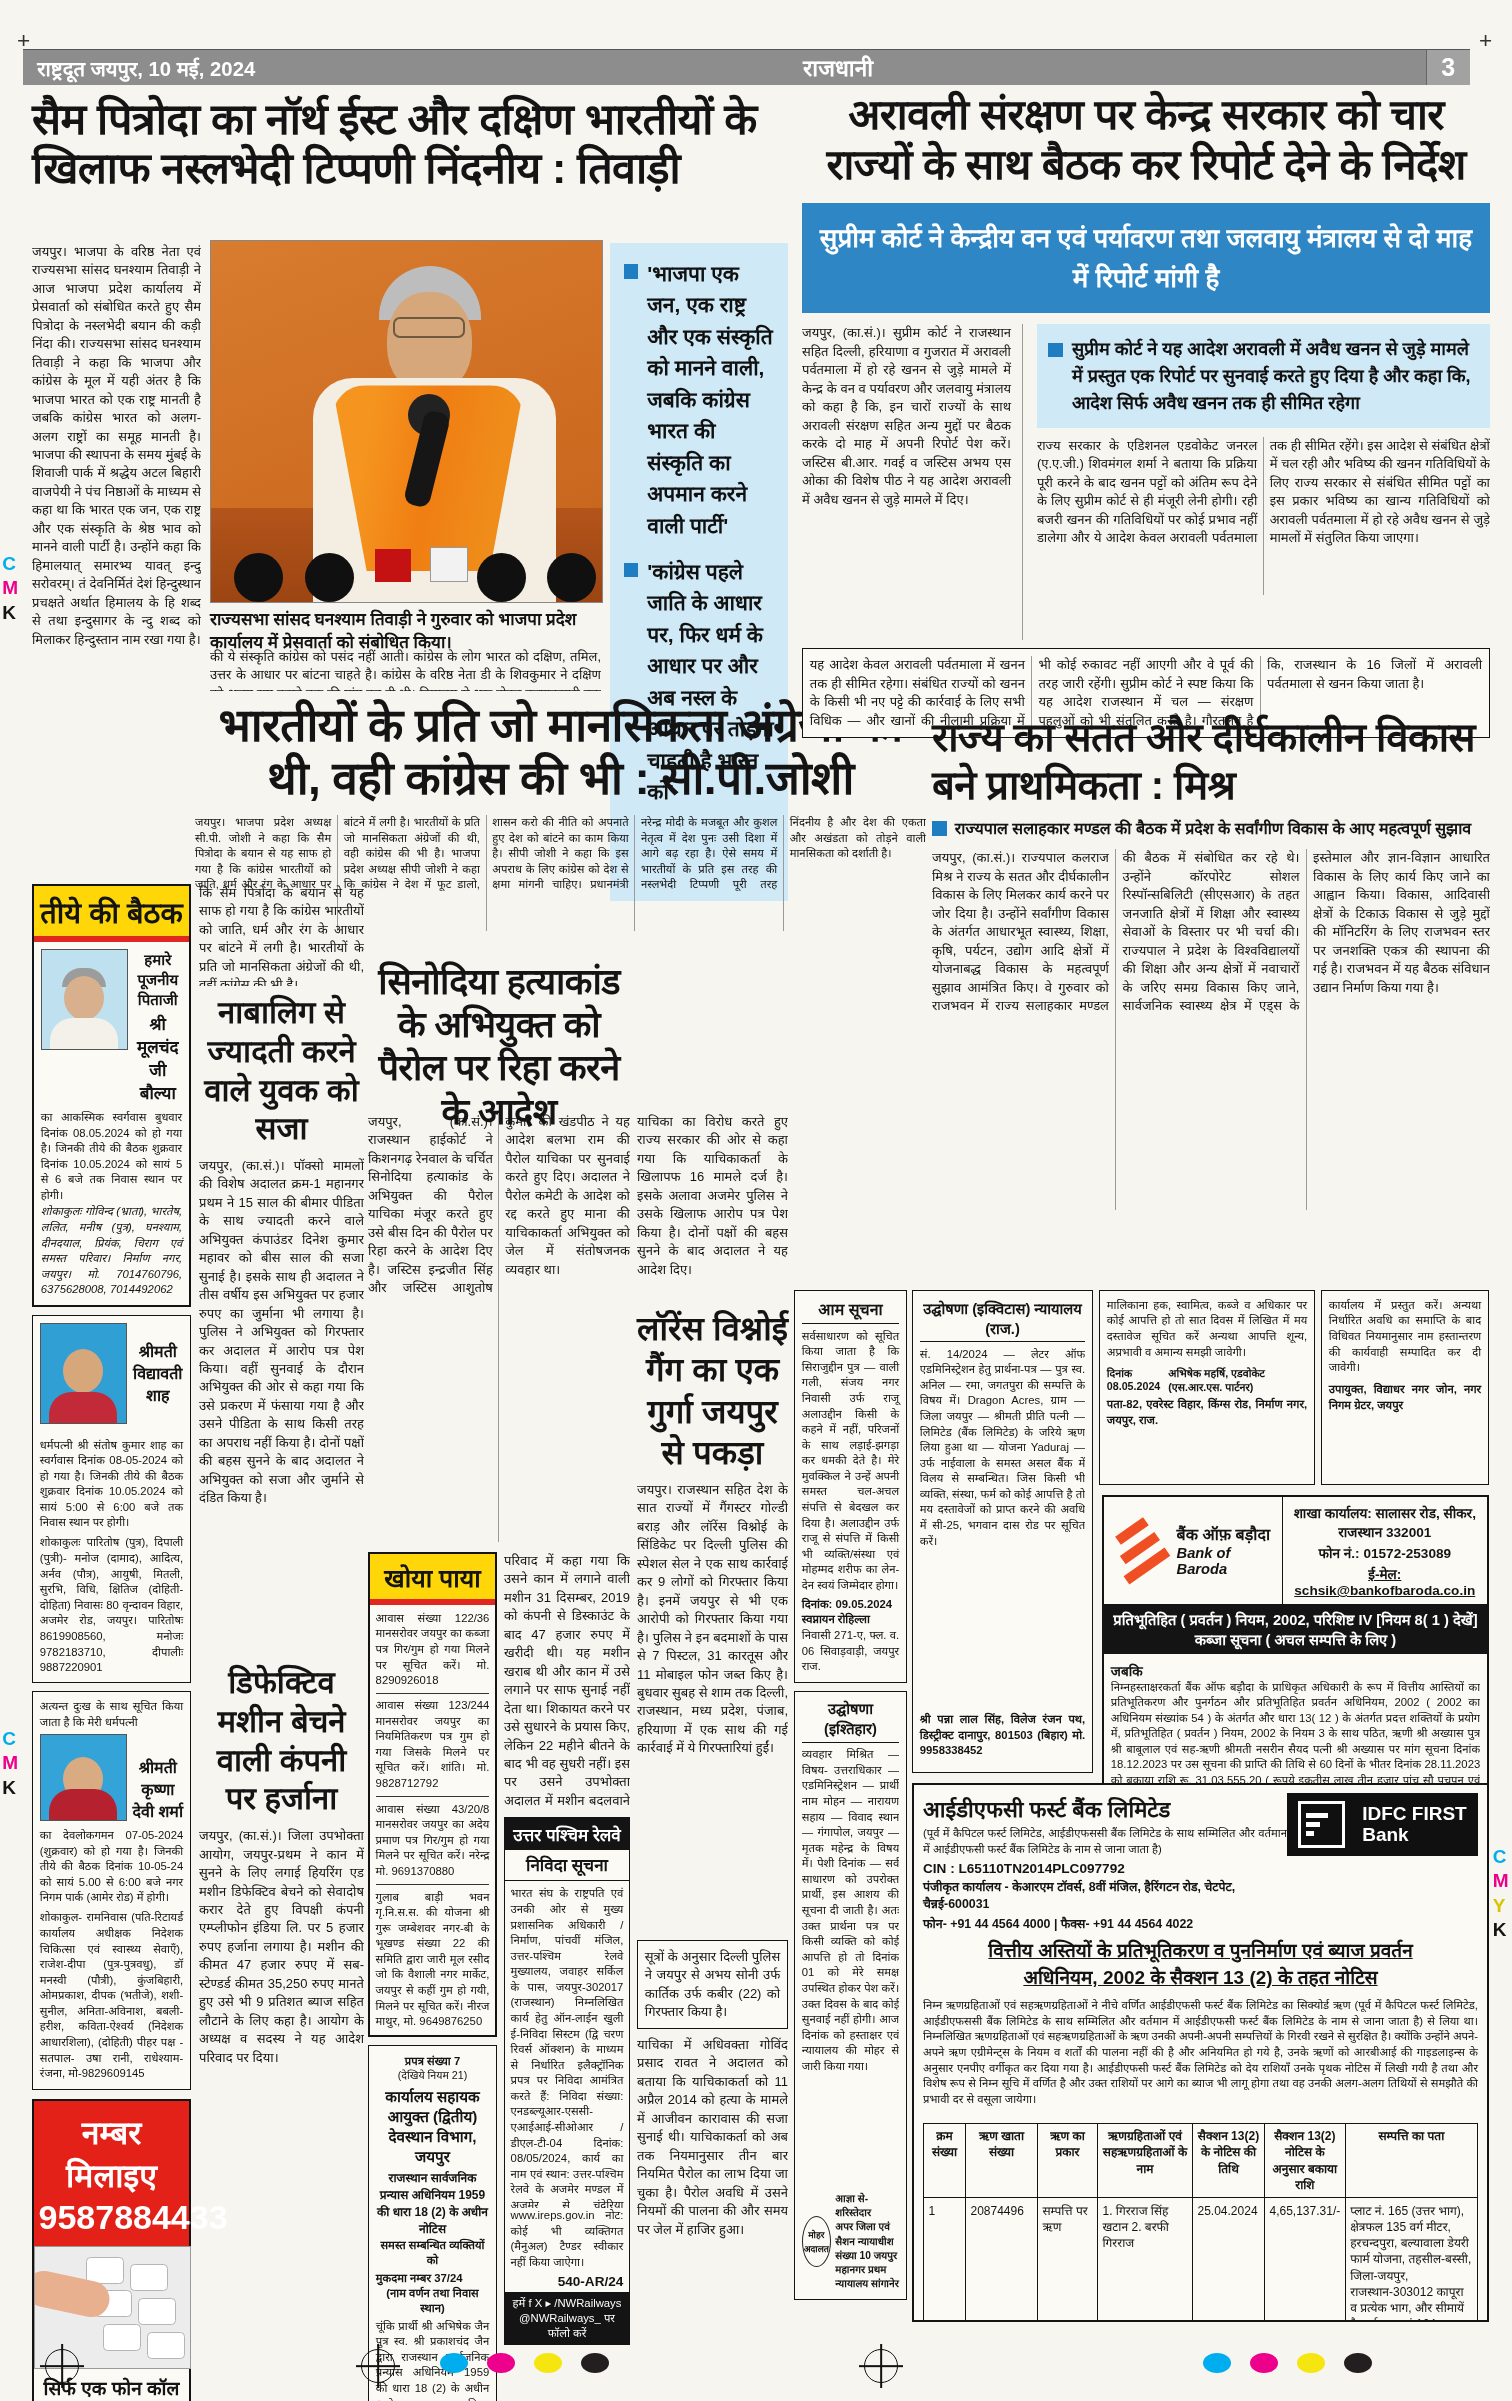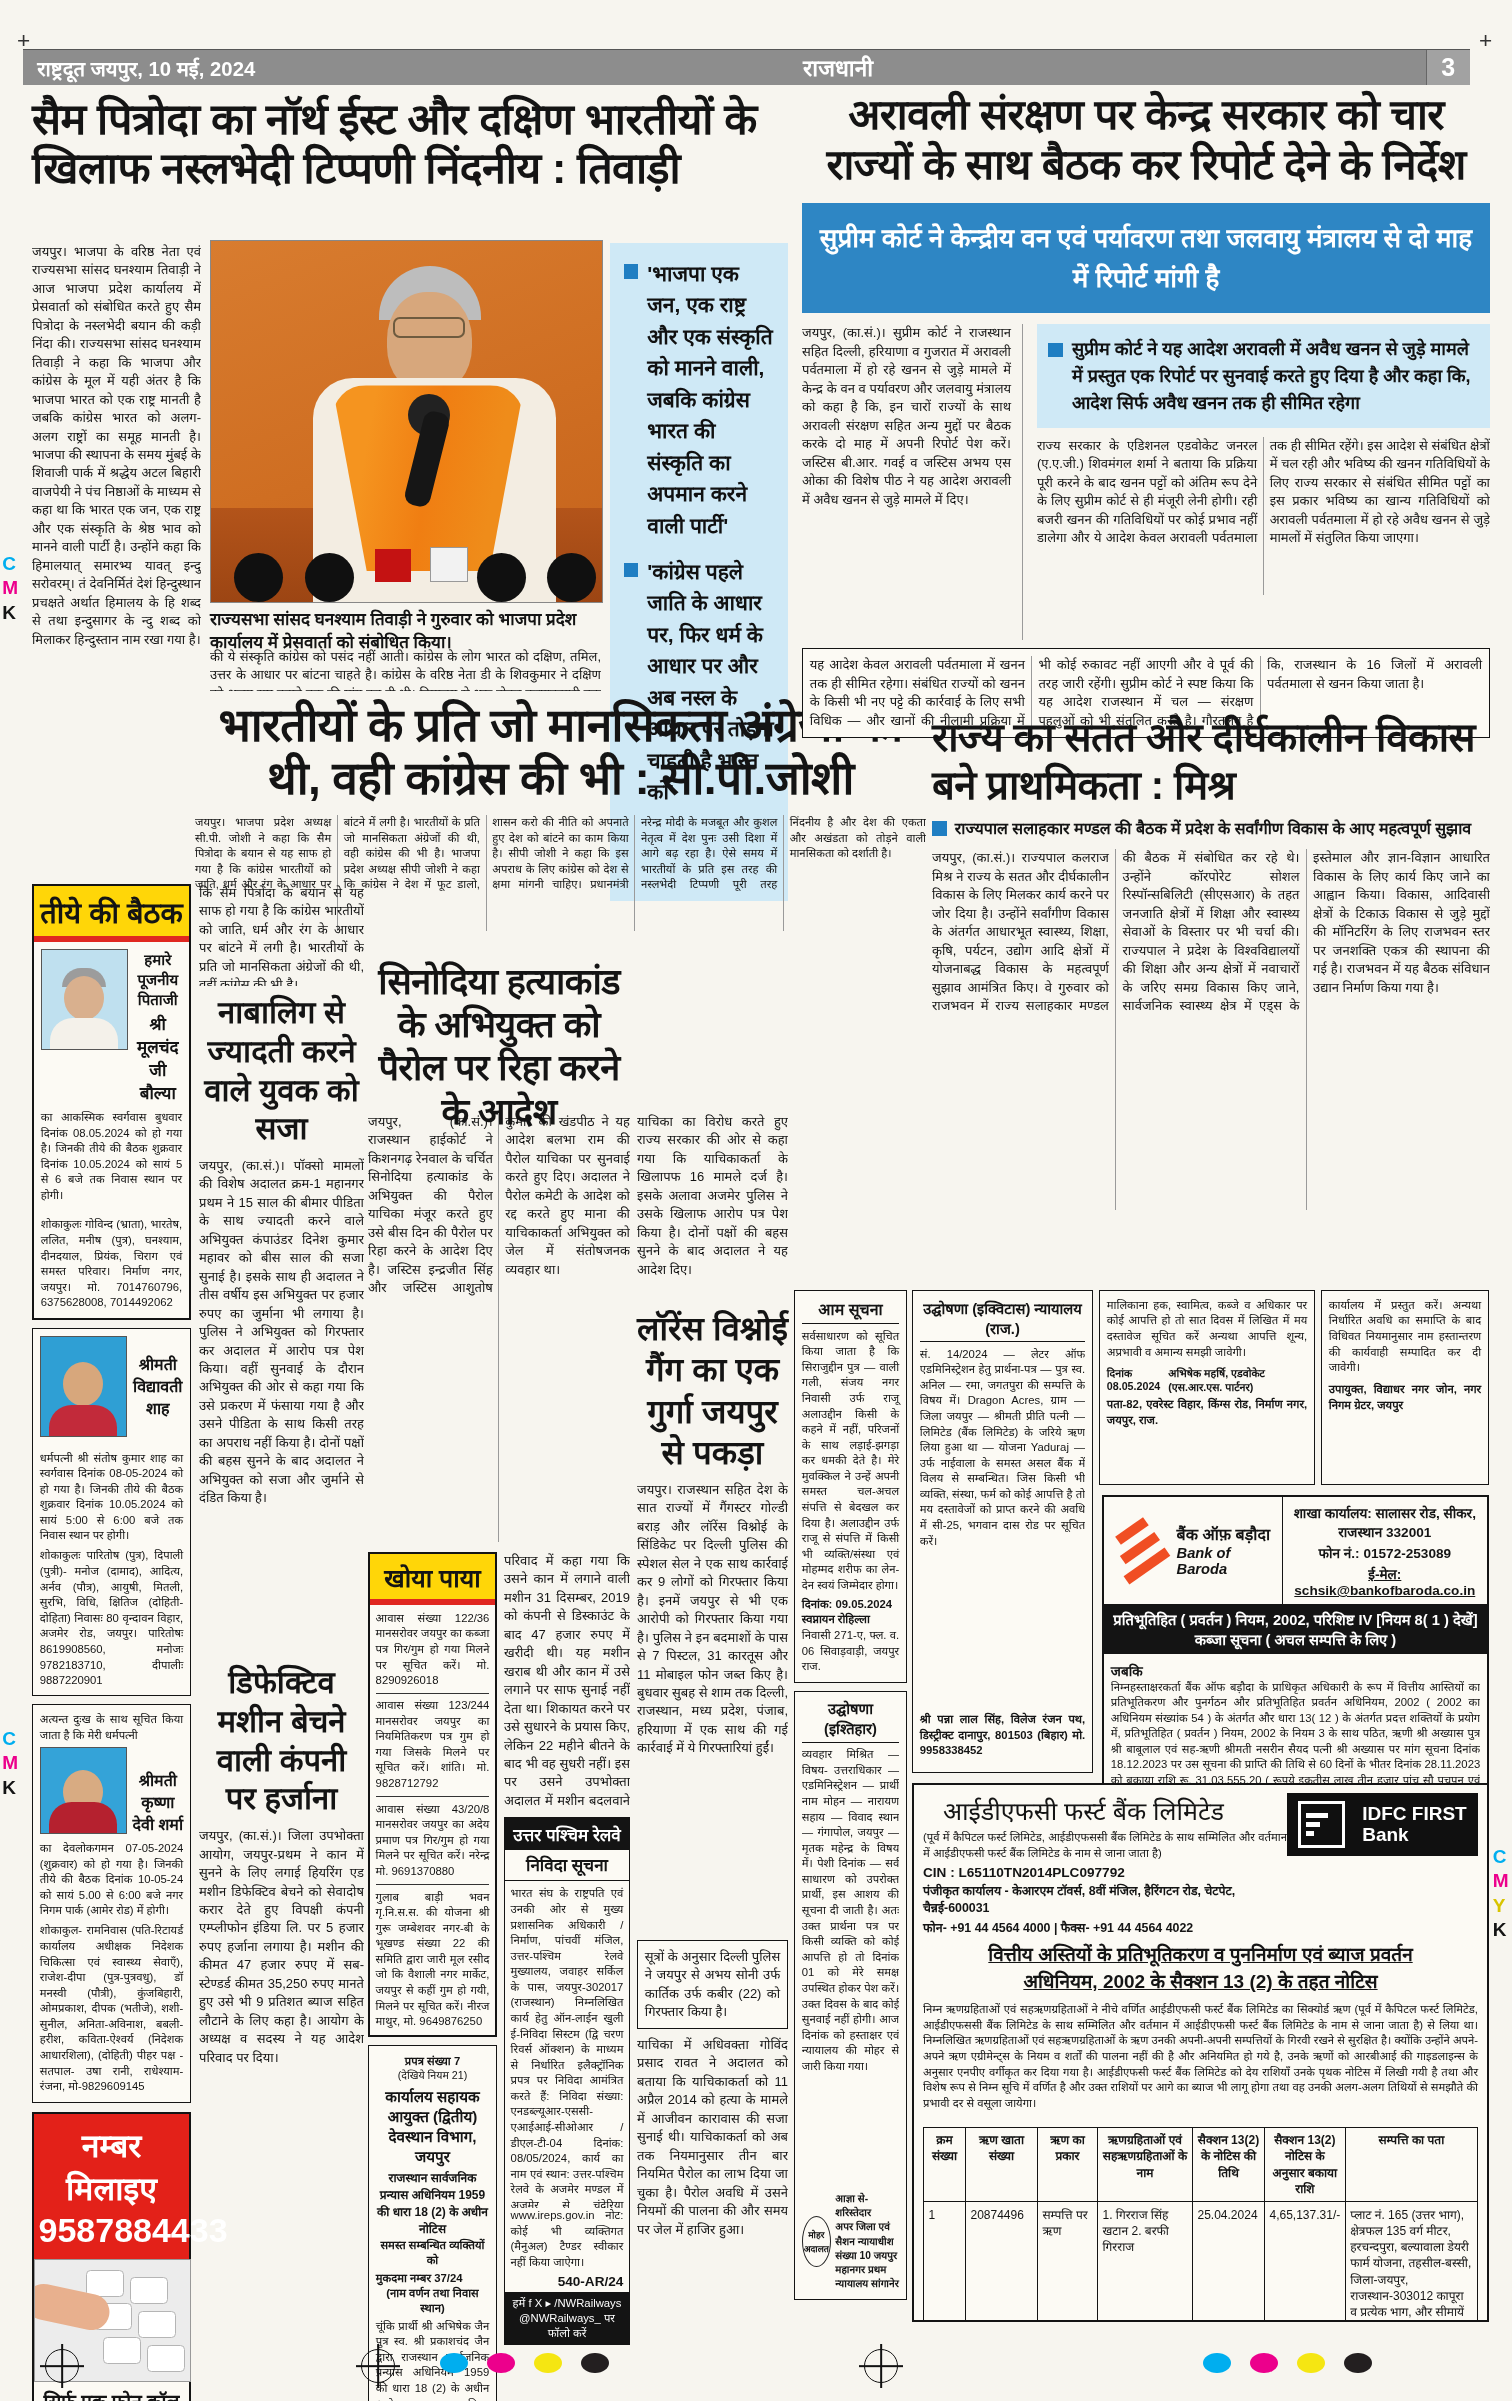--- a/index.html
+++ b/index.html
@@ -178,21 +178,21 @@
             <div class="hairg"></div>
             <div class="face"></div>
             <div class="torso" style="background:#f4f1ea;"></div>
           </div>
           <div style="flex:1;">
             <div class="ctr" style="font-size:15px;font-weight:700;">हमारे पूजनीय पिताजी</div>
             <div class="ctr" style="font-size:17px;font-weight:800;margin-top:3.4px;">श्री मूलचंद जी बौल्या</div>
           </div>
         </div>
         <div class="body-xs" style="margin-top:5.6px;">का आकस्मिक स्वर्गवास बुधवार दिनांक 08.05.2024 को हो गया है। जिनकी तीये की बैठक शुक्रवार दिनांक 10.05.2024 को सायं 5 से 6 बजे तक निवास स्थान पर होगी।</div>
-        <div class="body-xs" style="margin-top:14px;">शोकाकुलः गोविन्द (भ्राता), भारतेष, ललित, मनीष (पुत्र), घनश्याम, दीनदयाल, प्रियंक, चिराग एवं समस्त परिवार। निर्माण नगर, जयपुर। मो. 7014760796, 6375628008, 7014492062</div>
+        <div class="body-xs" style="margin-top:1px;font-style:italic;">शोकाकुलः गोविन्द (भ्राता), भारतेष, ललित, मनीष (पुत्र), घनश्याम, दीनदयाल, प्रियंक, चिराग एवं समस्त परिवार। निर्माण नगर, जयपुर। मो. 7014760796, 6375628008, 7014492062</div>
       </div>
     </div>
 
     <div class="box2" style="margin-top:8px;">
       <div style="display:flex;gap:5.6px;">
         <div class="obphoto" style="background:#2f9fd4;">
           <div class="face" style="background:#d7a77c;"></div>
           <div class="torso" style="background:#c22a3a;"></div>
         </div>
         <div style="flex:1;">
@@ -374,21 +374,21 @@
           <div>हस्ता.</div>
           <div>प्राधिकृत अधिकारी</div>
         </div>
       </div>
     </div>
   </div>
 
   <div class="abs box" style="left:912px;top:1783px;width:577px;height:539px;padding:0;border-width:2.3px;overflow:hidden;">
     <div style="display:flex;justify-content:space-between;align-items:flex-start;padding:8px 9px 3.4px 9px;">
       <div style="flex:1;">
-        <div style="font-size:25px;font-weight:400;margin-left:20px;">आईडीएफसी फर्स्ट बैंक लिमिटेड</div>
+        <div style="font-size:22px;font-weight:700;">आईडीएफसी फर्स्ट बैंक लिमिटेड</div>
         <div class="body-xs" style="margin-top:3.4px;">(पूर्व में कैपिटल फर्स्ट लिमिटेड, आईडीएफससी बैंक लिमिटेड के साथ सम्मिलित और वर्तमान में आईडीएफसी फर्स्ट बैंक लिमिटेड के नाम से जाना जाता है)</div>
         <div class="b" style="font-size:13.6px;margin-top:3.4px;">CIN : L65110TN2014PLC097792</div>
         <div class="b" style="font-size:12.4px;margin-top:2.3px;">पंजीकृत कार्यालय - केआरएम टॉवर्स, 8वीं मंजिल, हैरिंगटन रोड, चेटपेट, चैन्नई-600031</div>
         <div class="b" style="font-size:12.4px;margin-top:2.3px;">फोन- +91 44 4564 4000 | फैक्स- +91 44 4564 4022</div>
       </div>
       <div class="idfc-logo">
         <div class="idfc-glyph">
           <div class="idfc-bar" style="width:70%;"></div>
           <div class="idfc-bar" style="width:45%;"></div>
           <div class="idfc-bar" style="width:25%;"></div>

